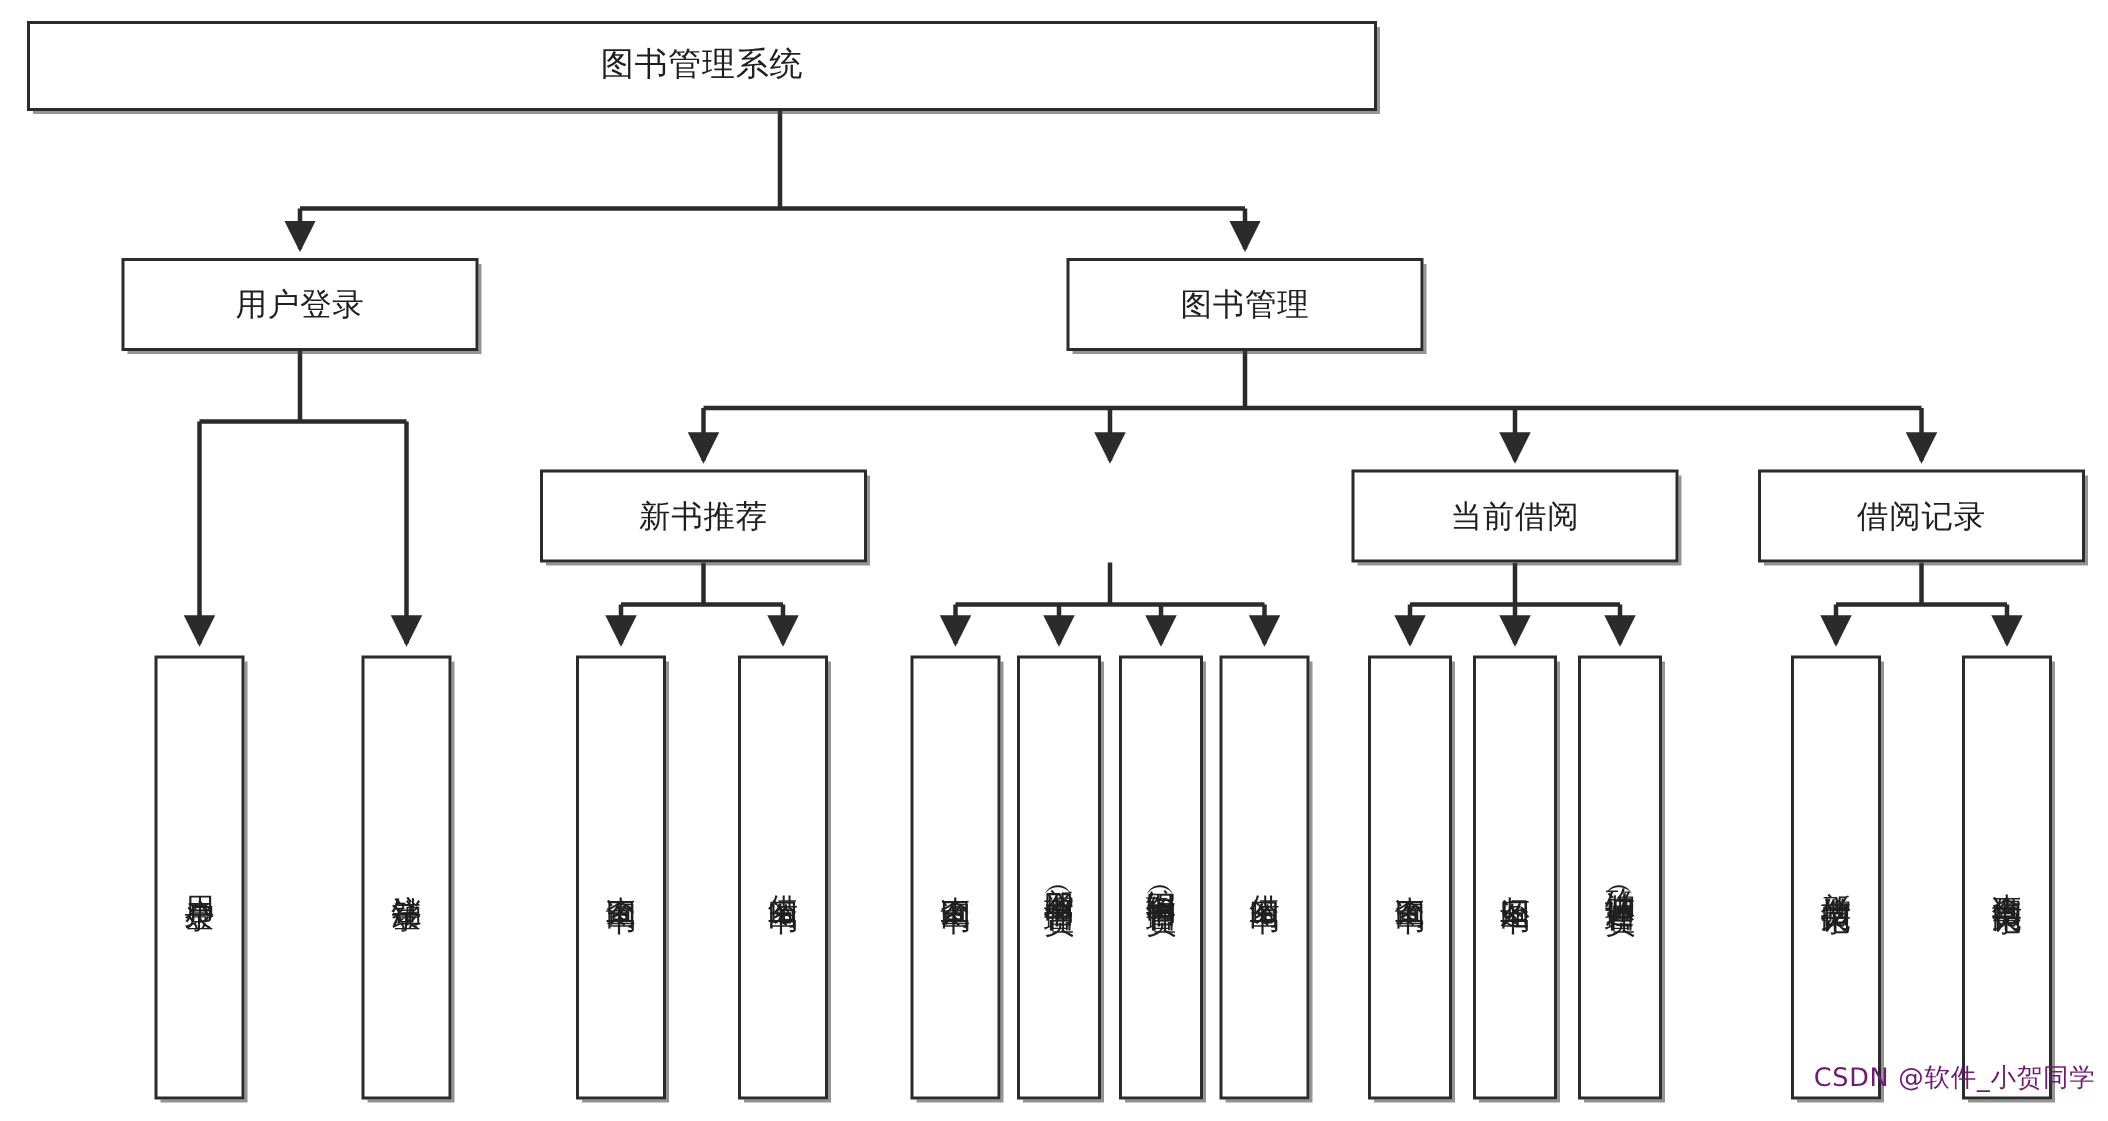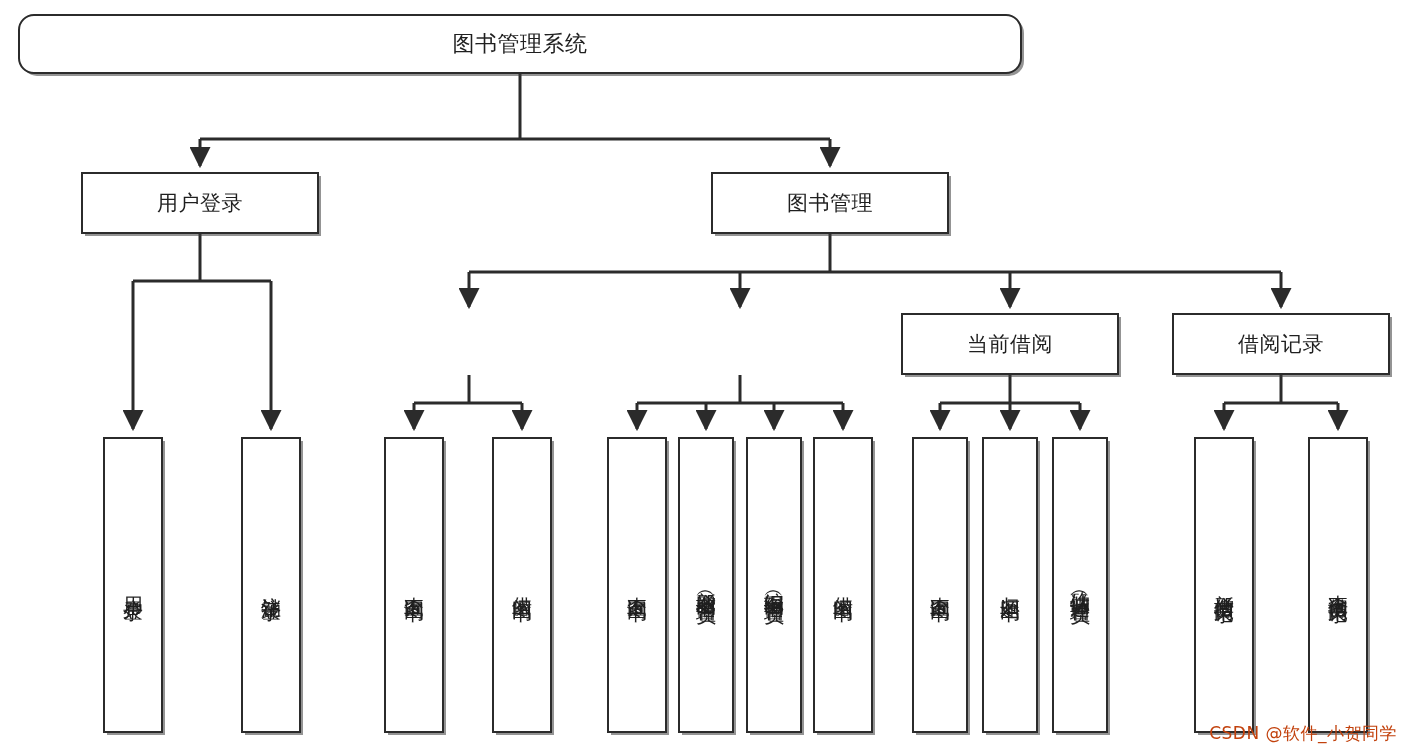--- a/index.html
+++ b/index.html
@@ -45,22 +45,22 @@
     writing-mode: vertical-rl;
     text-orientation: upright;
     font-size: 20px;
     line-height: 1.35;
     letter-spacing: 2px;
   }
   .node-box.root .node-label { font-size: 22px; }
   .watermark {
     position: absolute;
     right: 8px;
-    bottom: 2px;
-    color: #c2410c;
+    bottom: 17px;
+    color: #701a75;
     font-size: 17px;
     letter-spacing: 0.5px;
     white-space: nowrap;
     user-select: none;
   }
 </style>
 </head>
 <body>
 
 <div id="canvas">
@@ -108,31 +108,34 @@
       <path d="M 1010 403 L 1010 429" marker-end="url(#arrow)"></path>
       <path d="M 1080 403 L 1080 429" marker-end="url(#arrow)"></path>
 
       <path d="M 1281 375 L 1281 403"></path>
       <path d="M 1224 403 L 1338 403"></path>
       <path d="M 1224 403 L 1224 429" marker-end="url(#arrow)"></path>
       <path d="M 1338 403 L 1338 429" marker-end="url(#arrow)"></path>
     </g>
   </svg>
 
-  <div class="node-box root" style="left:18px; top:14px; width:1004px; height:60px;border-radius:16px;">
+  <div class="node-box root" style="left:18px; top:14px; width:900px; height:60px;">
     <span class="node-label">图书管理系统</span>
   </div>
 
   <div class="node-box" style="left:81px; top:172px; width:238px; height:62px;">
     <span class="node-label">用户登录</span>
   </div>
   <div class="node-box" style="left:711px; top:172px; width:238px; height:62px;align-items:center;">
     <span class="node-label">图书管理</span>
   </div>
 
+  <div class="node-box" style="left:360px; top:313px; width:218px; height:62px;">
+    <span class="node-label">新书推荐</span>
+  </div>
   <div class="node-box" style="left:901px; top:313px; width:218px; height:62px;">
     <span class="node-label">当前借阅</span>
   </div>
   <div class="node-box" style="left:1172px; top:313px; width:218px; height:62px;">
     <span class="node-label">借阅记录</span>
   </div>
 
   <div class="node-box vertical" style="left:103px; top:437px; width:60px; height:296px;">
     <span class="node-label">用户登录</span>
   </div>

